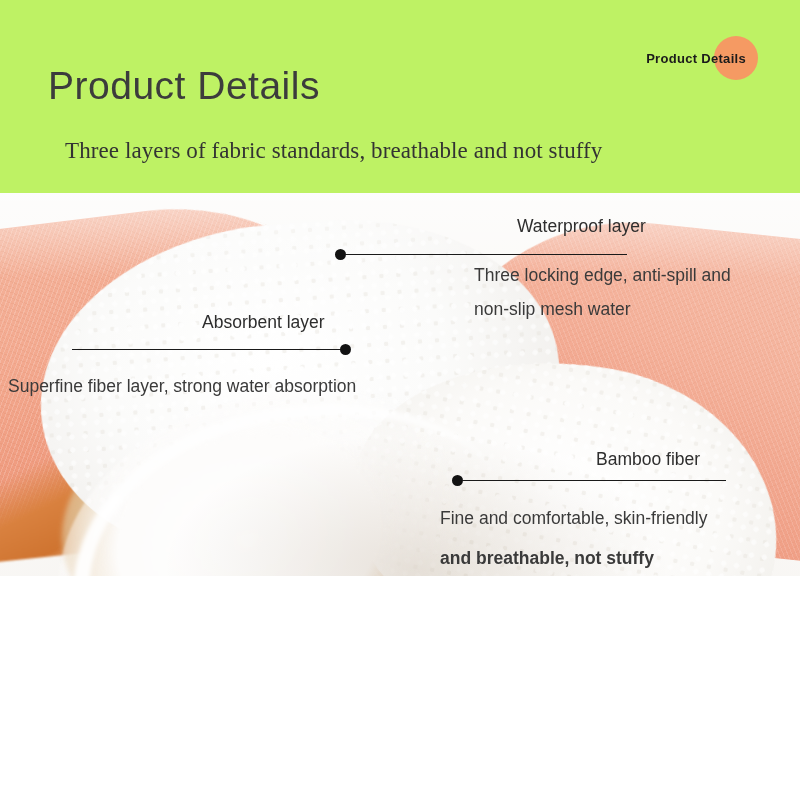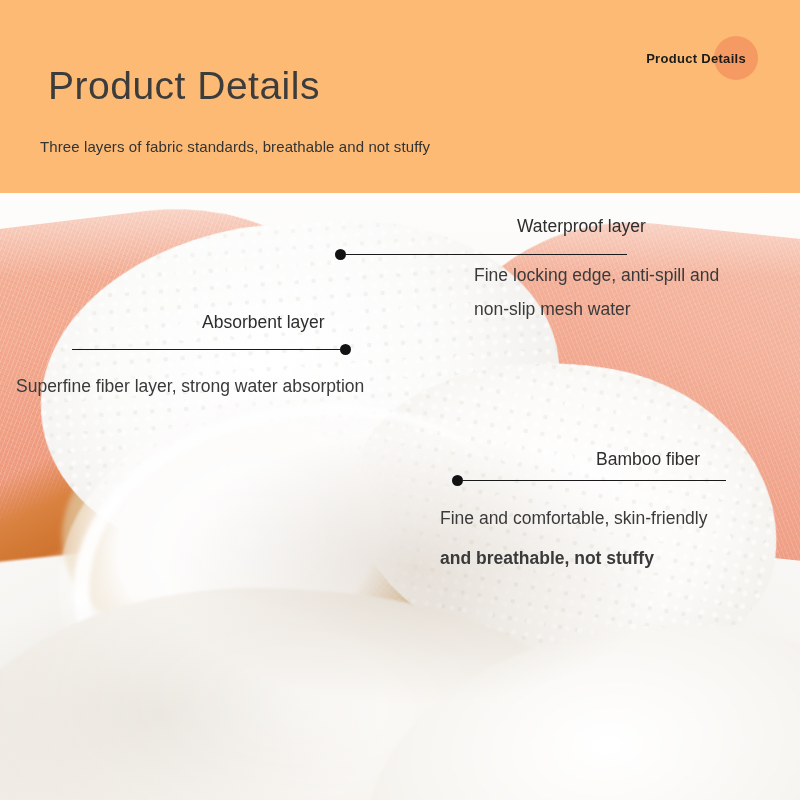--- a/index.html
+++ b/index.html
@@ -8,23 +8,23 @@
     padding: 0;
     background: #ffffff;
   }
   body {
     font-family: "Liberation Sans", sans-serif;
   }
 
   #page {
     position: relative;
     width: 800px;
-    height: 800px;
+    height: 576px;
     overflow: hidden;
-    background: #fdba74;
+    background: #bef264;
   }
 
   
   .photo {
     position: absolute;
     left: 0;
     top: 193px;
     width: 800px;
     height: 607px;
     overflow: hidden;
@@ -280,26 +280,27 @@
     position: absolute;
     left: 48px;
     top: 64px;
     font-size: 39px;
     color: #3c3c3c;
     letter-spacing: .5px;
     white-space: nowrap;
   }
   .subtitle {
     position: absolute;
-    left: 40px;
+    left: 65px;
     top: 138px;
-    font-size: 15px;
+    font-size: 23px;
     color: #333333;
     letter-spacing: .1px;
     white-space: nowrap;
+    font-family: Liberation Serif, serif;
   }
 
   
   .callout { position: absolute; }
   .co-head {
     position: absolute;
     font-size: 17.5px;
     color: #2e2e2e;
     white-space: nowrap;
   }
@@ -327,21 +328,21 @@
   #co1-dot  { left: 335px;  top: 249px; }
   #co1-line { left: 345px;  top: 254px; width: 282px; }
   #co1-head { left: 517px;  top: 216px; }
   #co1-b1   { left: 474px;  top: 256px; }
   #co1-b2   { left: 474px;  top: 290px; }
 
   
   #co2-line { left: 72px;   top: 349px; width: 276px; }
   #co2-dot  { left: 340px;  top: 344px; }
   #co2-head { left: 202px;  top: 312px; }
-  #co2-b1   { left: 16px;   top: 367px; text-align: center; }
+  #co2-b1   { left: 8px;   top: 367px; text-align: center; }
 
   
   #co3-dot  { left: 452px;  top: 475px; }
   #co3-line { left: 462px;  top: 480px; width: 264px; }
   #co3-head { left: 596px;  top: 449px; }
   #co3-b1   { left: 440px;  top: 499px; }
   #co3-b2   { left: 440px;  top: 539px; font-weight: bold; }
 </style>
 </head>
 <body>
@@ -374,21 +375,21 @@
     <span class="badge-text">Product Details</span>
   </div>
 
   <div class="title">Product Details</div>
   <div class="subtitle">Three layers of fabric standards, breathable and not stuffy</div>
 
   <div class="callout">
     <span class="co-dot" id="co1-dot"></span>
     <span class="co-line" id="co1-line"></span>
     <span class="co-head" id="co1-head">Waterproof layer</span>
-    <span class="co-body" id="co1-b1">Fine locking edge, anti-spill and</span>
+    <span class="co-body" id="co1-b1">Three locking edge, anti-spill and</span>
     <span class="co-body" id="co1-b2">non-slip mesh water</span>
   </div>
 
   <div class="callout">
     <span class="co-line" id="co2-line"></span>
     <span class="co-dot" id="co2-dot"></span>
     <span class="co-head" id="co2-head">Absorbent layer</span>
     <span class="co-body" id="co2-b1">Superfine fiber layer, strong water absorption</span>
   </div>
 

